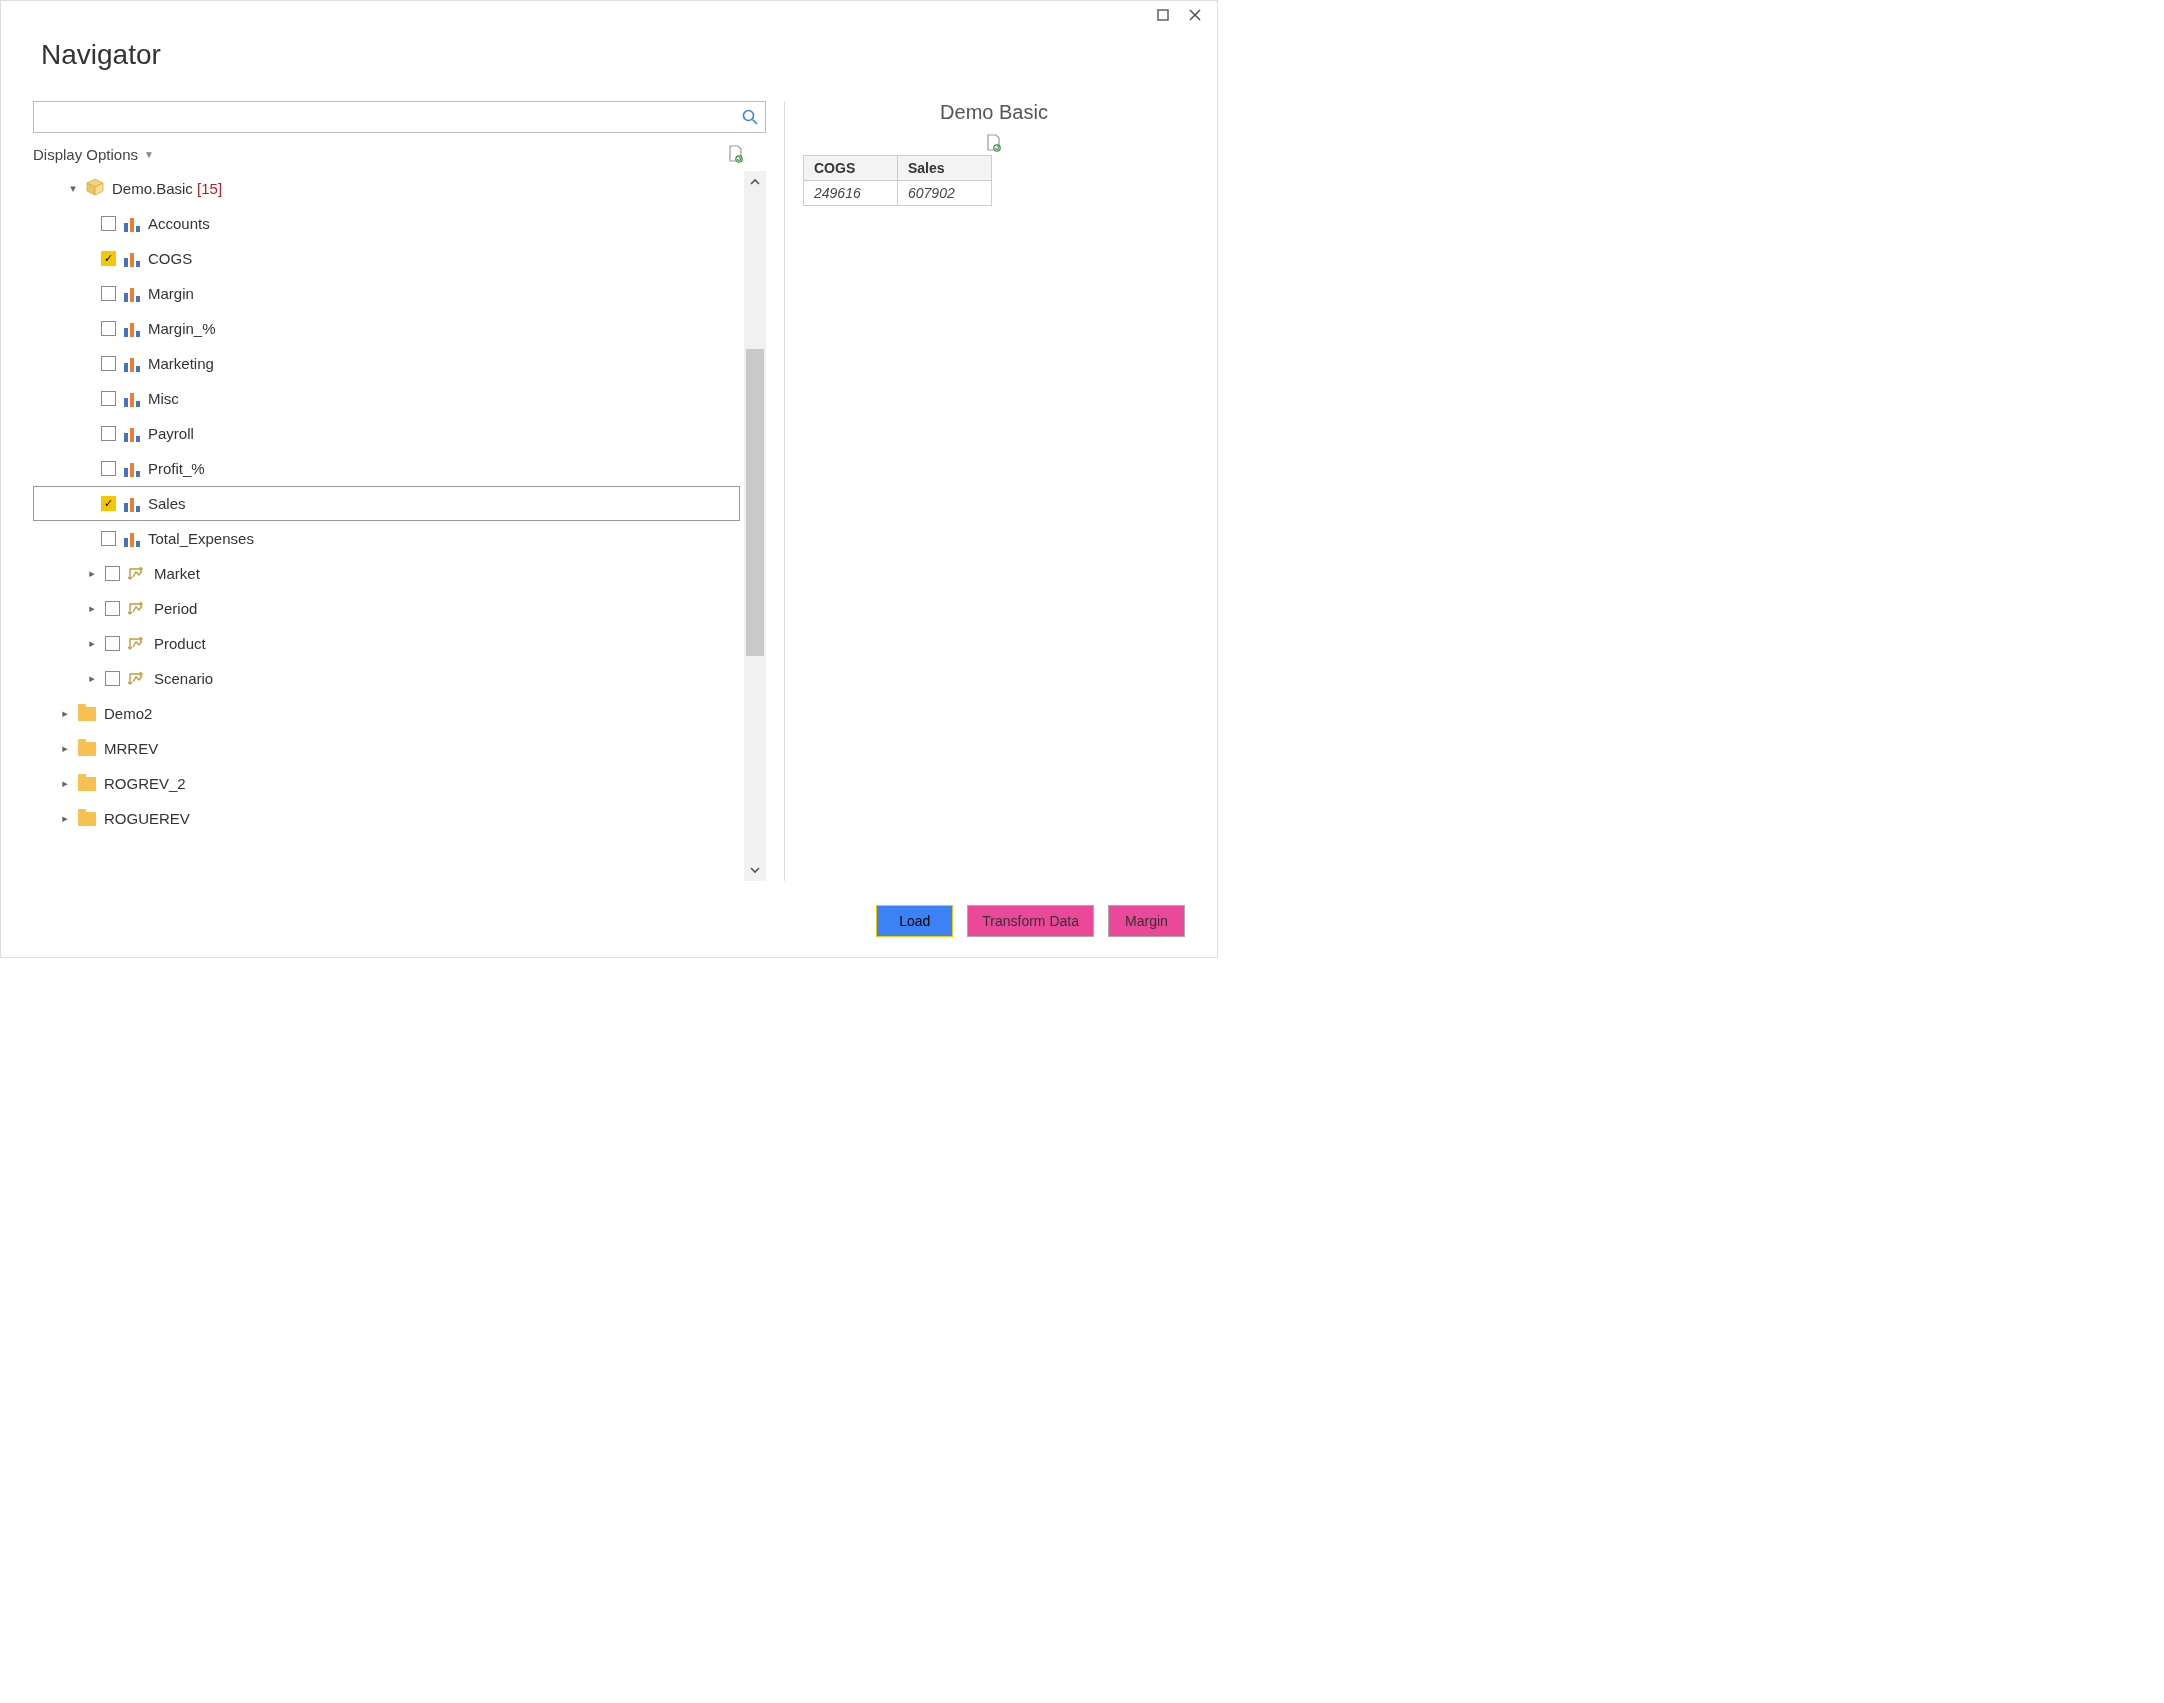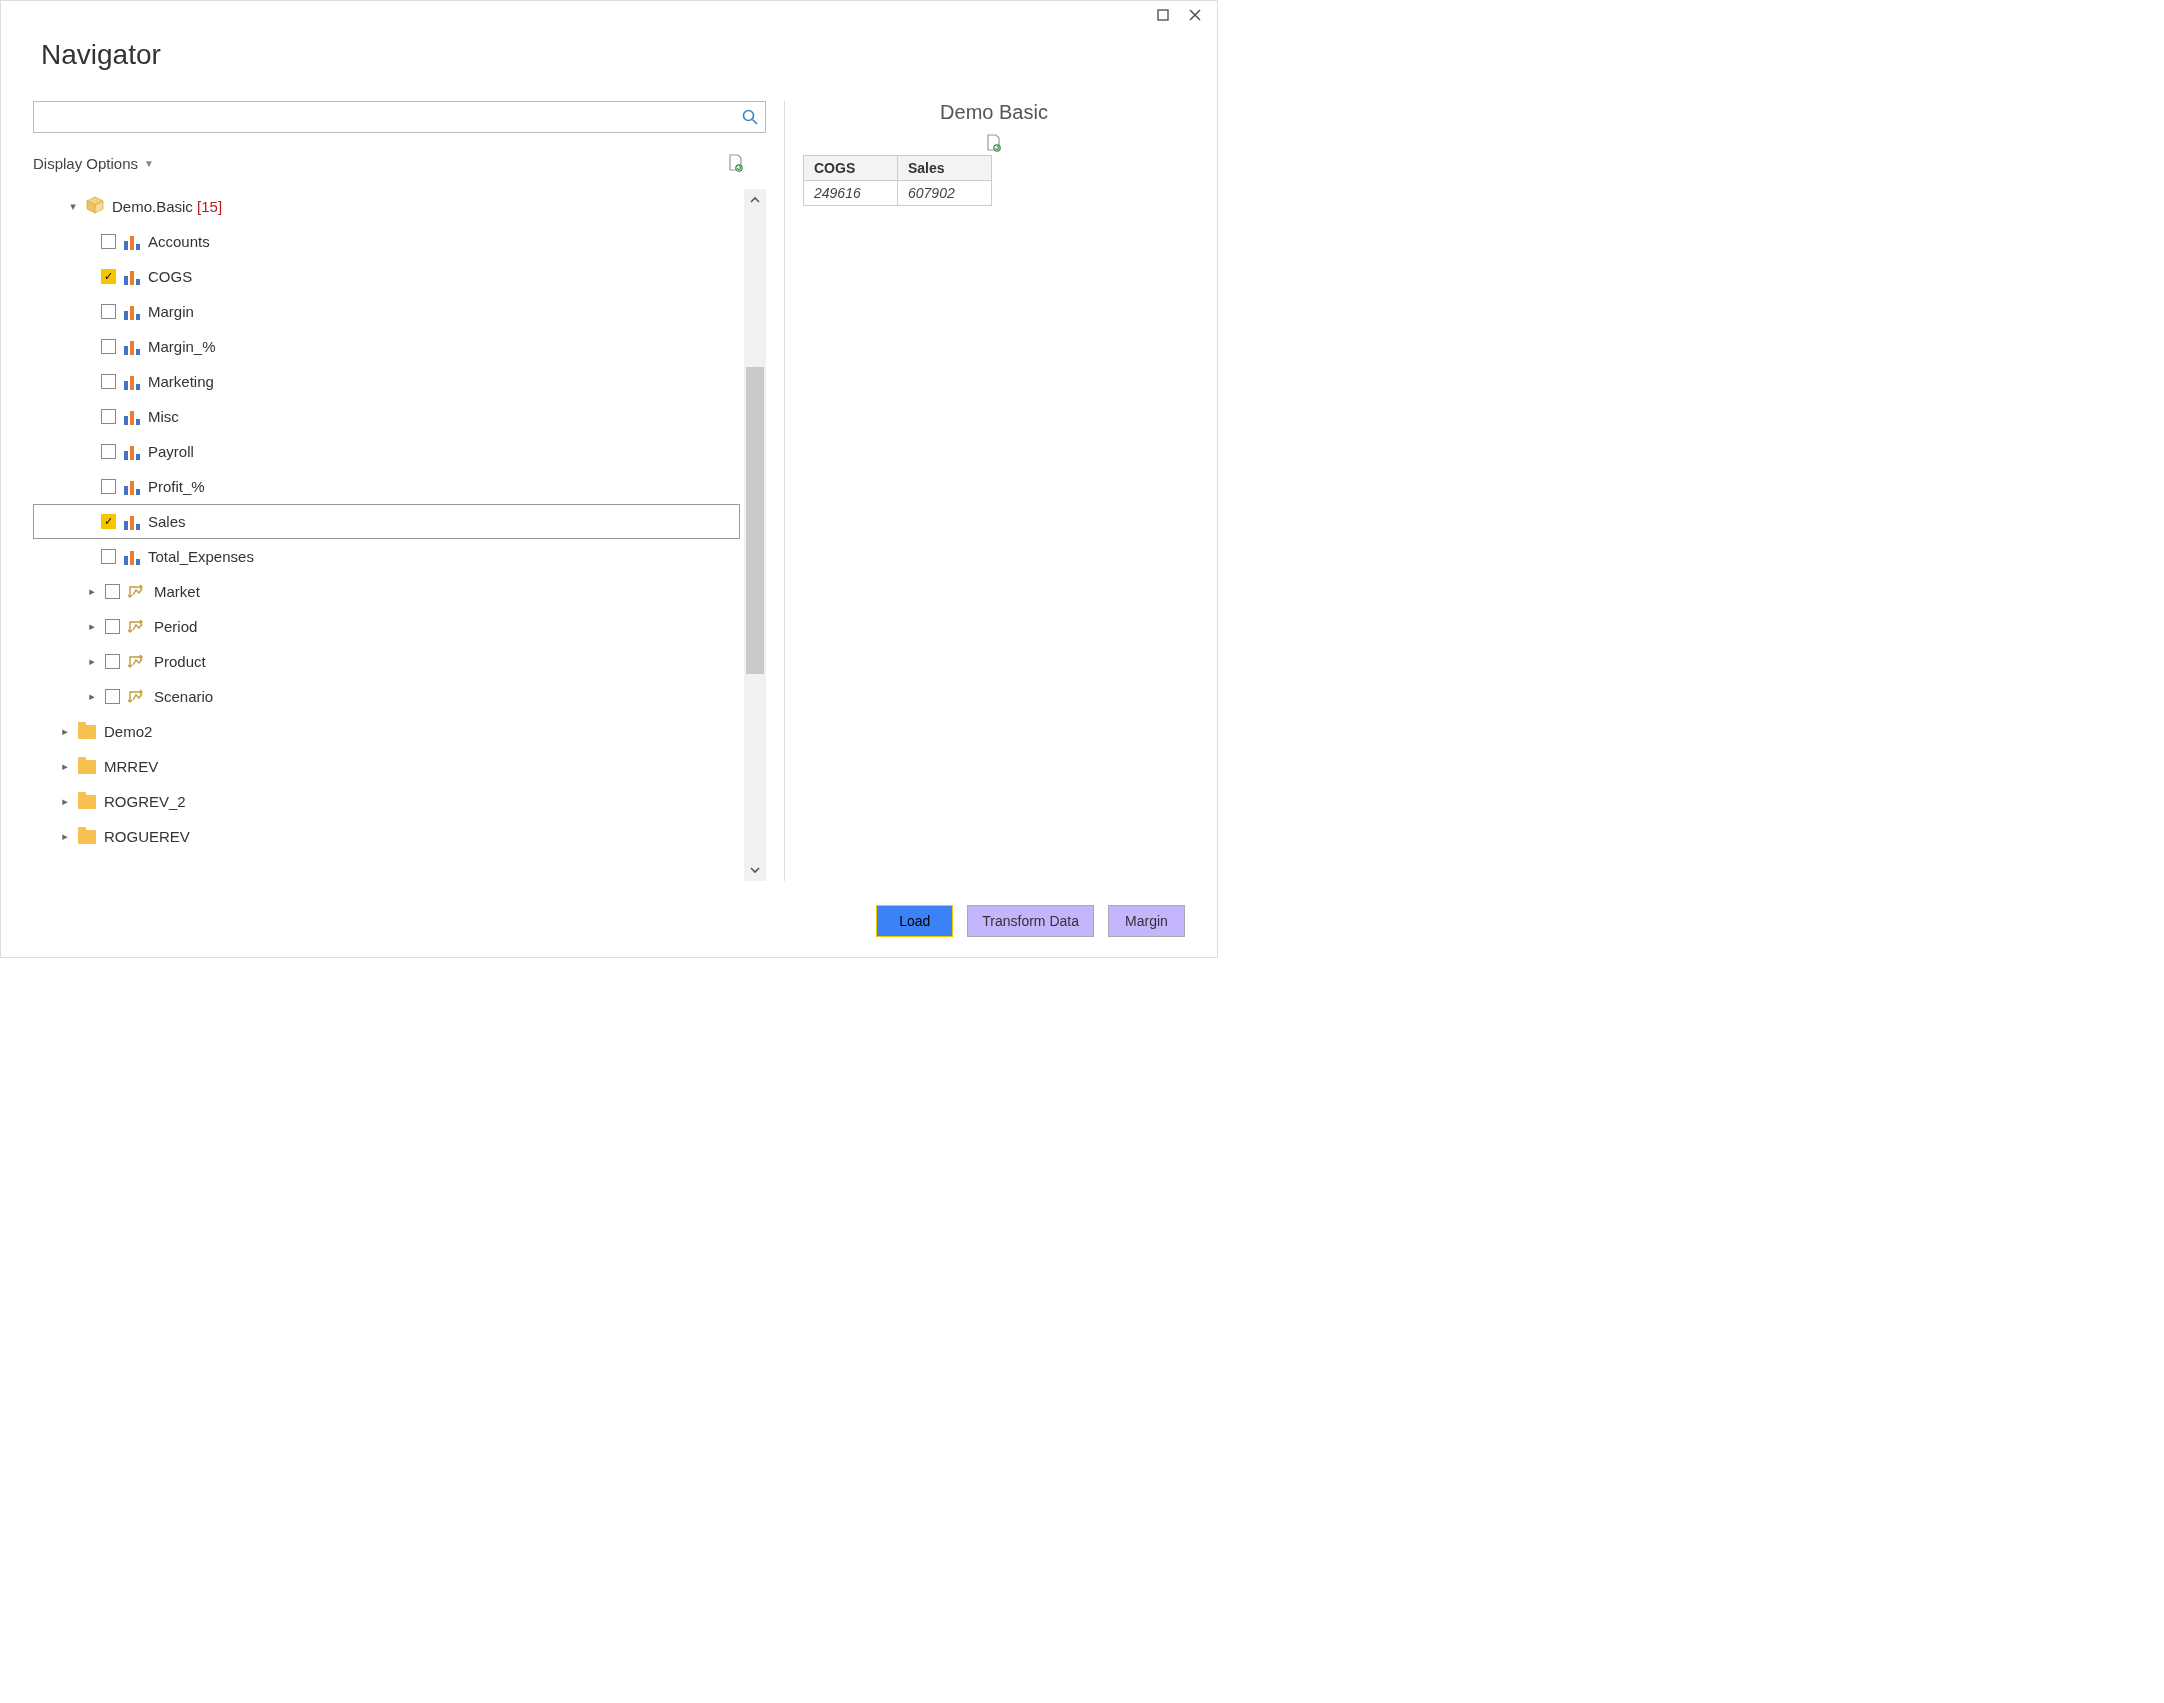--- a/index.html
+++ b/index.html
@@ -42,21 +42,20 @@
     flex:1;
     display:flex;
     padding: 10px 32px 10px 32px;
     overflow:hidden;
   }
   .left-pane{
     flex:0 0 733px;
     display:flex;
     flex-direction:column;
     position:relative;
-    gap:9px;
   }
   .searchbox{
     display:flex;
     align-items:center;
     border:1px solid #bbb;
     height:32px;
     padding:0 6px;
   }
   .searchbox input{
     flex:1;
@@ -208,21 +207,21 @@
     display:flex;
     justify-content:flex-end;
     gap:14px;
     padding:14px 32px 20px;
   }
   .btn{
     min-width:77px;
     height:32px;
     padding:0 14px;
     border:1px solid #aaa;
-    background:#c4b5fd;
+    background:#ec4899;
     font-size:14px;
     display:flex;align-items:center;justify-content:center;
     cursor:pointer;
   }
   .btn.primary{
     background:#3b82f6;
     border-color:#f6c700;
     color:#000;
   }
   .doc-refresh-icon{

